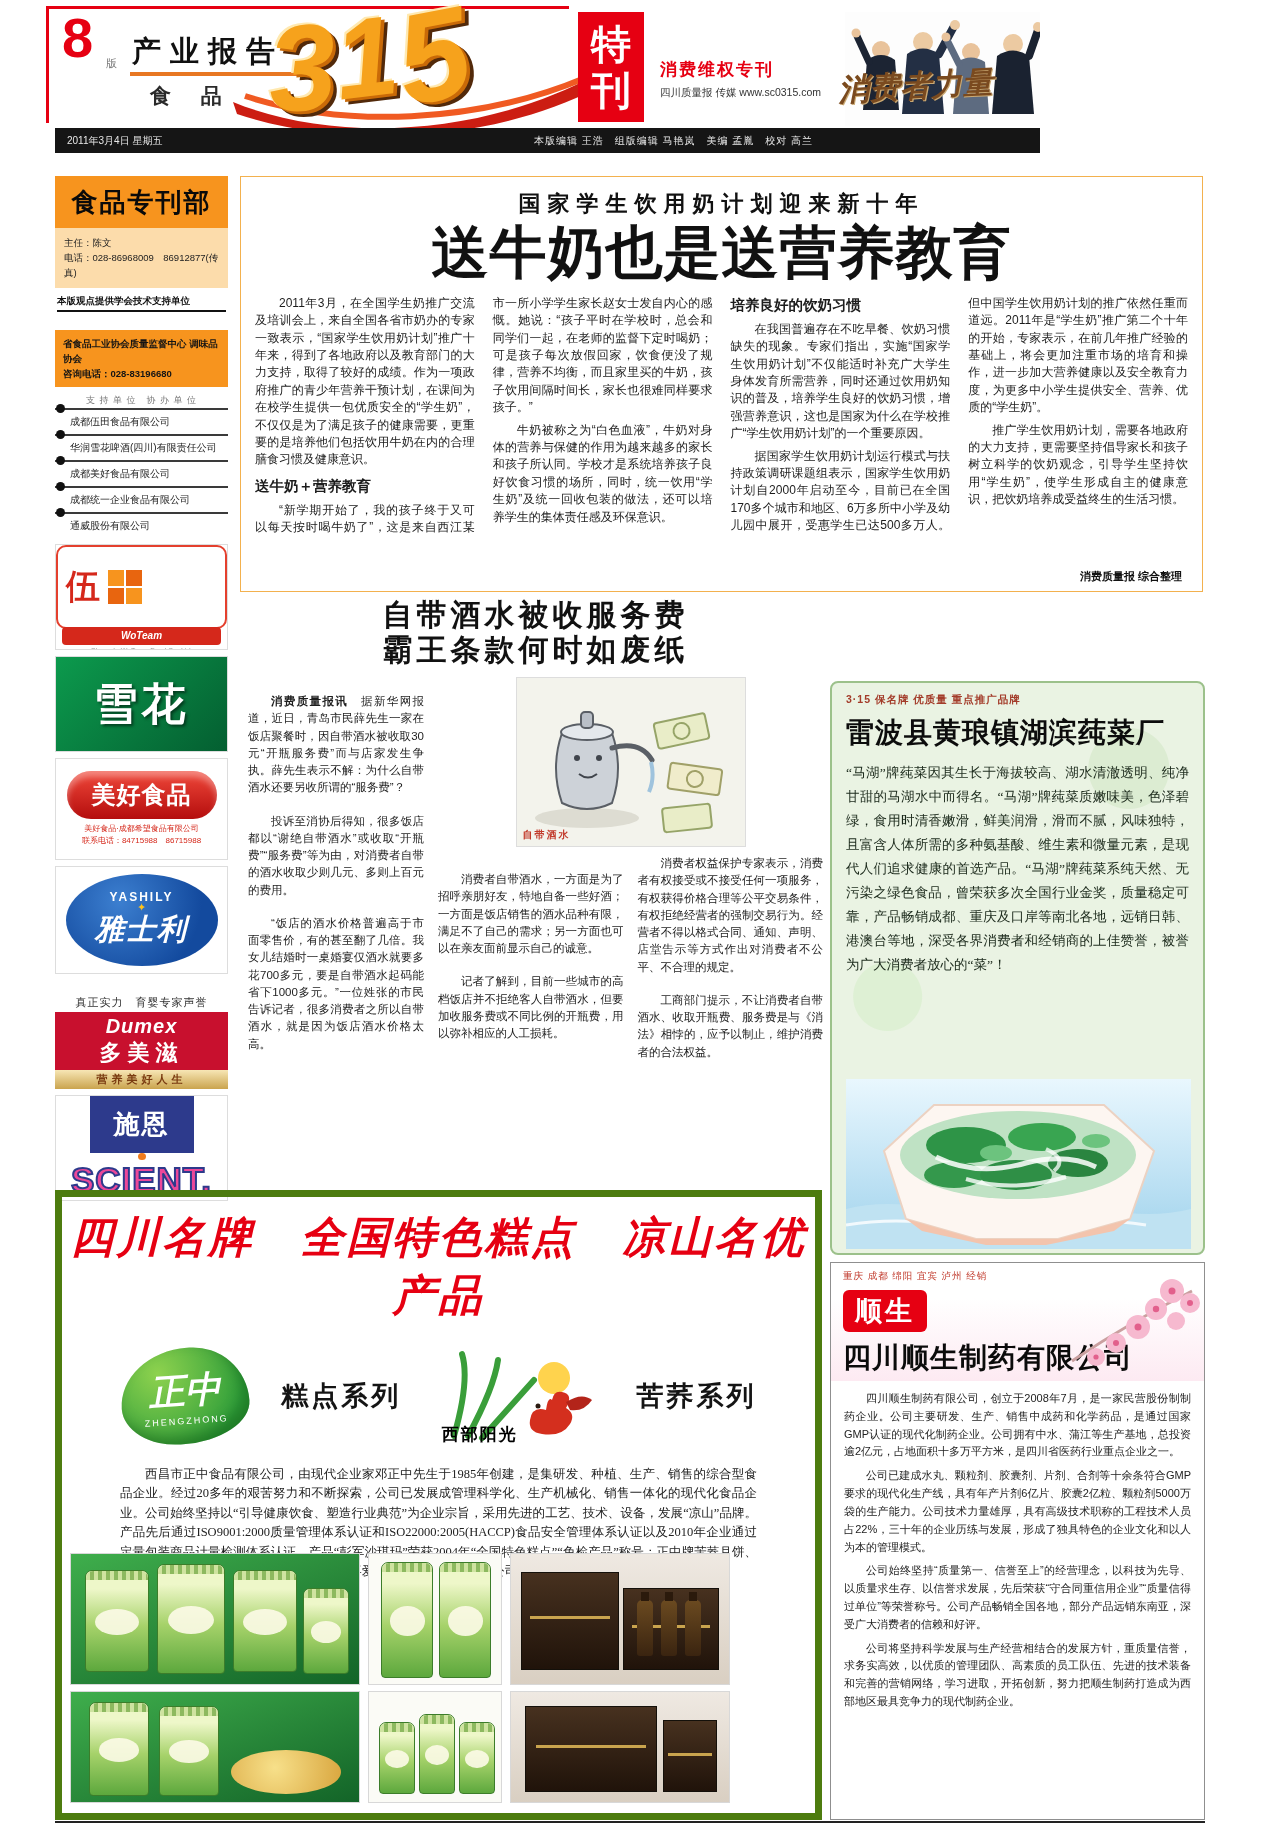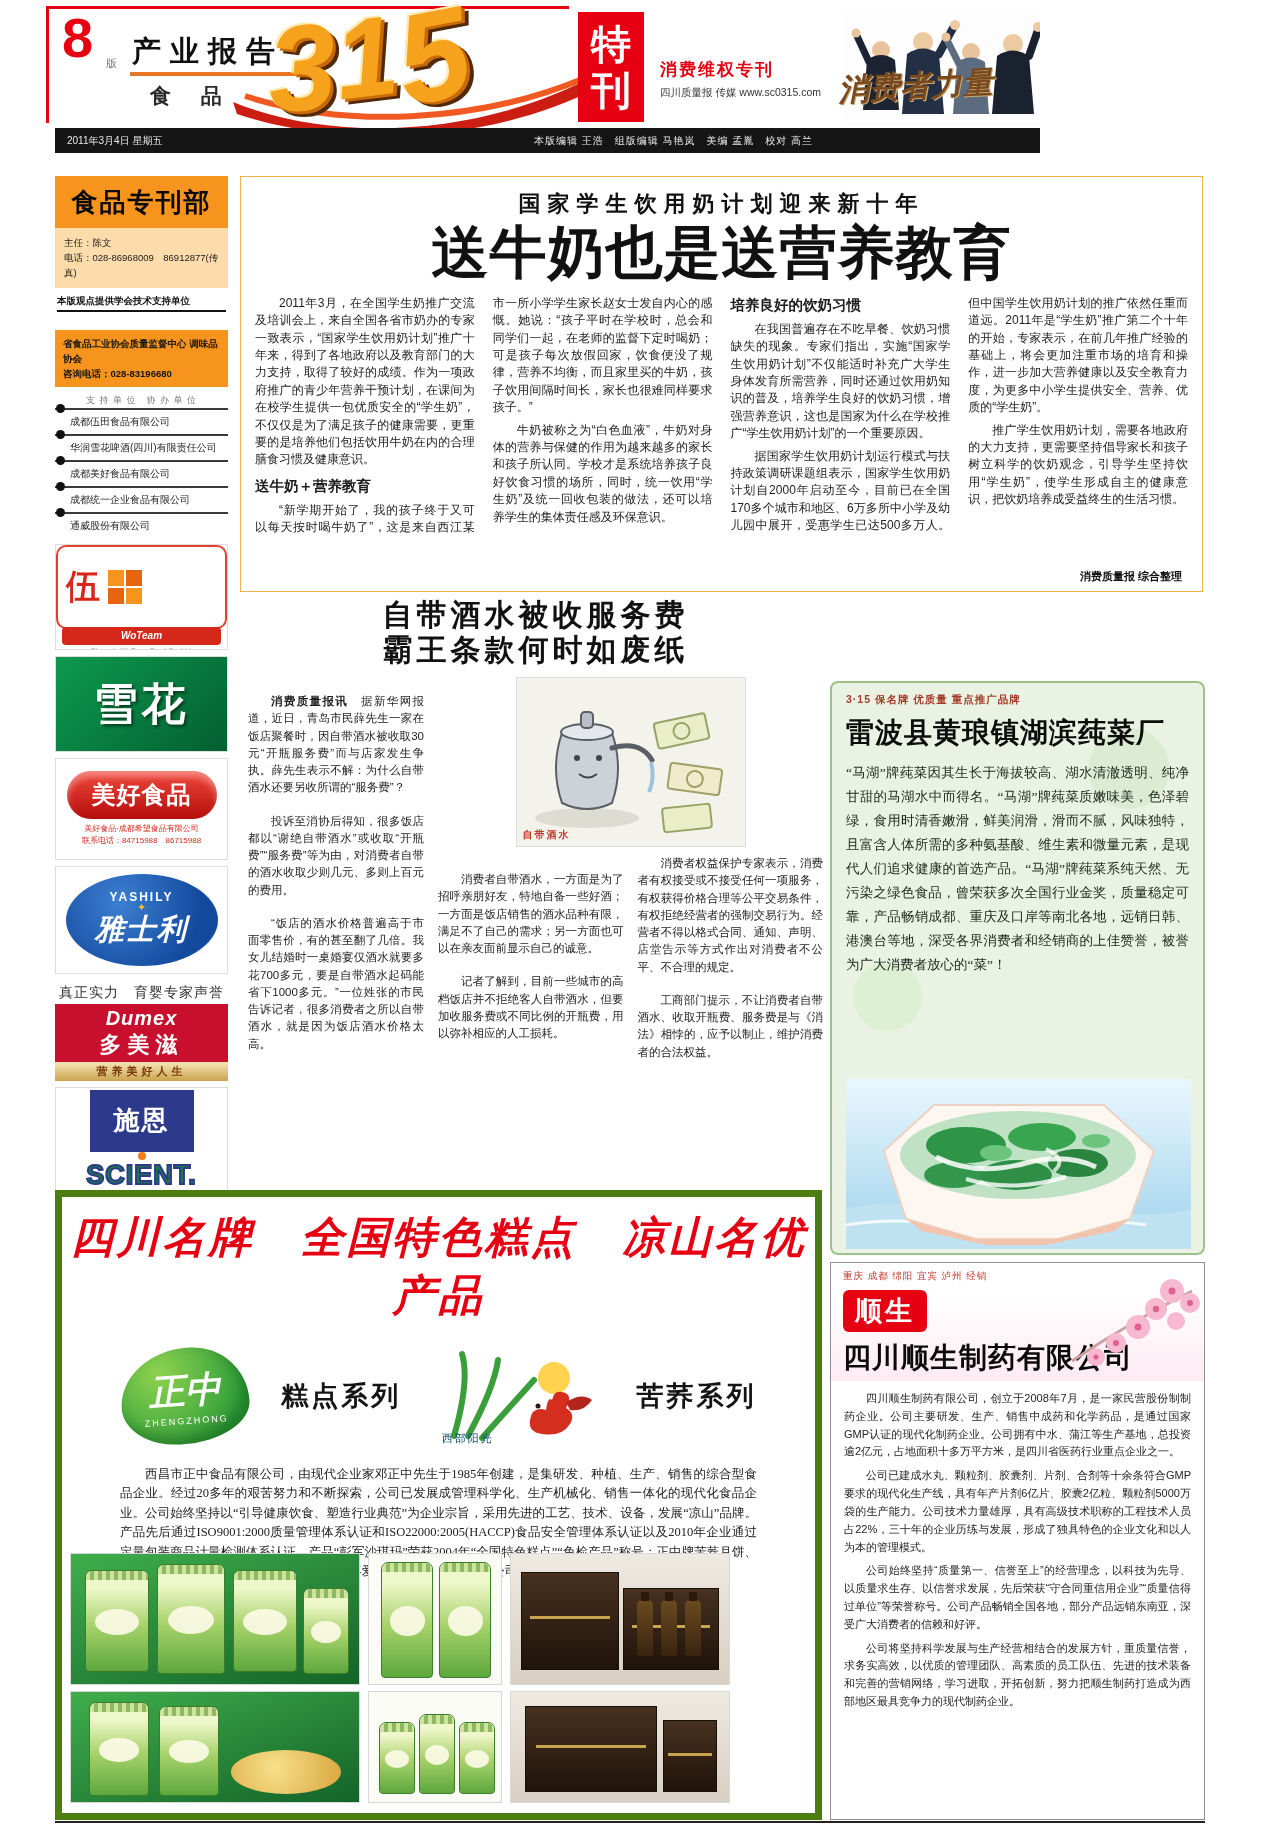--- a/index.html
+++ b/index.html
@@ -57,31 +57,31 @@
   .mh-pill{width:150px;height:48px;border-radius:26px;background:linear-gradient(180deg,#f0483a,#b40d0d);
            display:flex;align-items:center;justify-content:center;color:#fff;font-size:24px;font-weight:900;
            letter-spacing:1px;box-shadow:inset 0 6px 6px rgba(255,255,255,.35);}
   .mh-lines{font-size:8px;color:#d5281b;text-align:center;line-height:1.5;}
   .ys-card{height:106px;display:flex;align-items:center;justify-content:center;}
   .ys-oval{width:152px;height:92px;border-radius:50%;background:radial-gradient(circle at 35% 30%,#3c7fd0,#134a9e 70%);
            display:flex;flex-direction:column;align-items:center;justify-content:center;color:#fff;}
   .ys-en{font-size:12px;font-weight:bold;letter-spacing:2px;}
   .ys-star{color:#ffc21c;font-size:11px;line-height:.6;}
   .ys-cn{font-size:29px;font-weight:900;font-style:italic;letter-spacing:2px;}
-  .dm-tag{font-size:14px;text-align:center;margin-top:10px;color:#333;letter-spacing:1px;}
+  .dm-tag{font-size:11px;text-align:center;margin-top:21px;color:#333;letter-spacing:1px;}
   .dm-card{height:58px;background:#c8102e;display:flex;flex-direction:column;align-items:center;justify-content:center;color:#fff;margin-top:2px;}
   .dm-en{font-size:20px;font-weight:900;font-style:italic;letter-spacing:1px;}
   .dm-cn{font-size:22px;font-weight:900;letter-spacing:6px;}
   .dm-band{height:19px;background:linear-gradient(180deg,#f7e6b5,#caa44e);color:#7a3b10;font-size:11px;font-weight:bold;
            text-align:center;line-height:19px;letter-spacing:4px;}
   .sc-card{height:104px;display:flex;flex-direction:column;align-items:center;justify-content:center;gap:2px;}
   .sc-box{width:104px;height:62px;background:#2d3a8c;display:flex;align-items:center;justify-content:center;
           color:#fff;font-size:26px;font-weight:900;letter-spacing:2px;font-family:"Liberation Serif",serif;}
   .sc-dot{width:8px;height:8px;border-radius:50%;background:#f07c1d;margin:-2px 0;}
-  .sc-en{font-size:27px;font-weight:900;color:#15803d;-webkit-text-stroke:2px #2d3a8c;letter-spacing:1px;}
+  .sc-en{font-size:35px;font-weight:900;color:#ec4899;-webkit-text-stroke:2px #2d3a8c;letter-spacing:1px;}
   
   .main-art{left:240px;top:176px;width:963px;height:416px;border:1px solid #f3b14e;box-sizing:border-box;padding:8px 14px;}
   .ma-kicker{text-align:center;font-size:22px;font-weight:900;letter-spacing:7px;margin-top:4px;}
   .ma-head{text-align:center;font-size:57px;font-weight:900;letter-spacing:1px;line-height:1.05;margin:4px 0 12px;}
   .ma-body{height:286px;column-count:4;column-gap:18px;font-size:12px;line-height:1.45;text-align:justify;
            overflow:hidden;color:#1c1c1c;}
   .ma-body p{margin:0 0 5px;text-indent:2em;}
   .ma-body h4{font-size:14.5px;font-weight:900;margin:7px 0 5px;}
   .ma-credit{position:absolute;right:20px;bottom:7px;font-size:11px;font-weight:bold;}
   
@@ -109,21 +109,21 @@
   .bl-title{text-align:center;font-family:"Liberation Serif","DejaVu Serif",serif;font-style:italic;
             font-size:43px;font-weight:900;color:#e60012;letter-spacing:3px;margin-top:6px;}
   .bl-logos{display:flex;align-items:center;justify-content:space-evenly;margin:12px 20px 6px;height:118px;}
   .zz-logo{width:128px;height:96px;background:radial-gradient(circle at 30% 25%,#8ed24e,#2f9e3a 75%);
            border-radius:55% 45% 55% 45%/60% 60% 42% 42%;display:flex;flex-direction:column;align-items:center;
            justify-content:center;color:#fff;transform:rotate(-4deg);box-shadow:inset -6px -8px 14px rgba(0,60,0,.35);}
   .zz-cn{font-size:36px;font-weight:900;font-style:italic;}
   .zz-en{font-size:9px;letter-spacing:2px;}
   .series-label{font-size:27px;font-weight:900;letter-spacing:3px;color:#141414;}
   .xb-wrap{position:relative;width:170px;height:104px;}
-  .xb-cn{position:absolute;left:8px;bottom:2px;font-size:11px;font-weight:400;color:#0c4a6e;letter-spacing:2px;}
+  .xb-cn{position:absolute;left:8px;bottom:2px;font-size:17px;font-weight:700;color:#000000;letter-spacing:2px;}
   .bl-body{margin:10px 52px 0;font-family:"Liberation Serif","DejaVu Serif",serif;font-size:12.5px;line-height:1.55;
            text-align:justify;text-indent:2em;color:#222;height:152px;overflow:hidden;}
   .bl-products{position:absolute;left:8px;right:8px;bottom:8px;height:252px;}
   .prow{position:absolute;left:0;right:0;display:flex;gap:8px;}
   .panel{position:relative;overflow:hidden;border:1px solid #d8d8d8;}
   .panel.green{background:linear-gradient(160deg,#3fae4c,#136428);}
   .panel.dark{background:linear-gradient(#efe9e2,#d9cfc2);}
   .pouch{position:absolute;border:1px solid #3c7d2a;border-radius:7px 7px 4px 4px;
          background:linear-gradient(180deg,#eef7c9 18%,#a6d26a 55%,#5da83d);}
   .pouch::before{content:"";position:absolute;left:0;right:0;top:0;height:9px;

